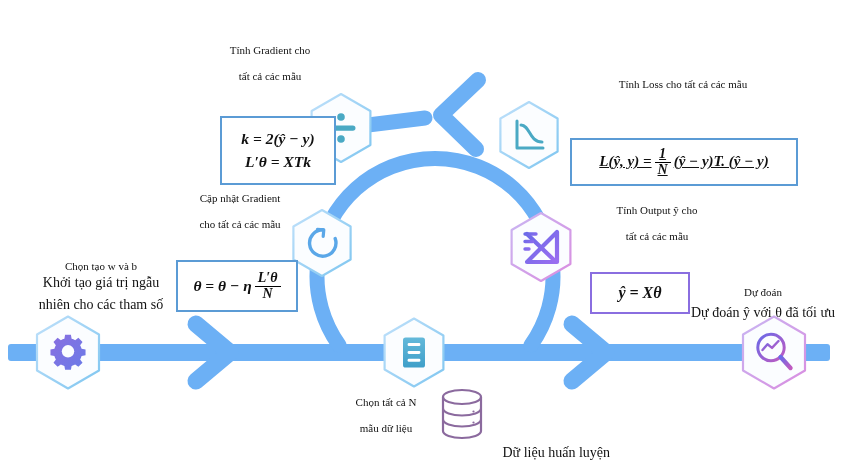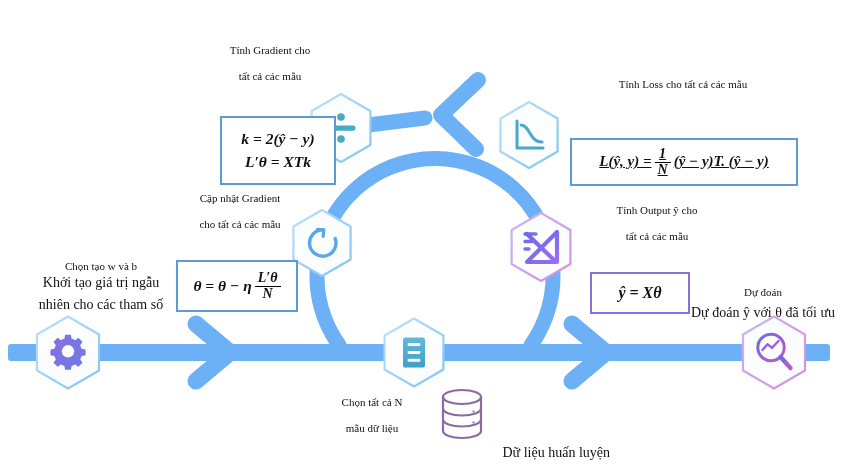--- a/index.html
+++ b/index.html
@@ -223,21 +223,21 @@
     <div class="hd">Chọn tạo w và b</div>
     <div class="sub" style="">Khởi tạo giá trị ngẫu</div>
     <div class="sub" style="margin-top:5px;">nhiên cho các tham số</div>
   </div>
 
   <div class="lbl" style="left:660px;top:274px;width:206px;">
     <div class="hd">Dự đoán</div>
     <div class="sub" style="margin-top:4px;">Dự đoán ŷ với θ đã tối ưu</div>
   </div>
 
-  <div class="lbl" style="left:296px;top:384px;width:152px;">
+  <div class="lbl" style="left:310px;top:384px;width:152px;">
     <div class="hd">Chọn tất cả N</div>
     <div class="hd">mẫu dữ liệu</div>
   </div>
 
   <div class="lbl" style="left:380px;top:444px;width:230px;text-align:right;">
     <div class="sub">Dữ liệu huấn luyện</div>
   </div>
 
 </div>
 

